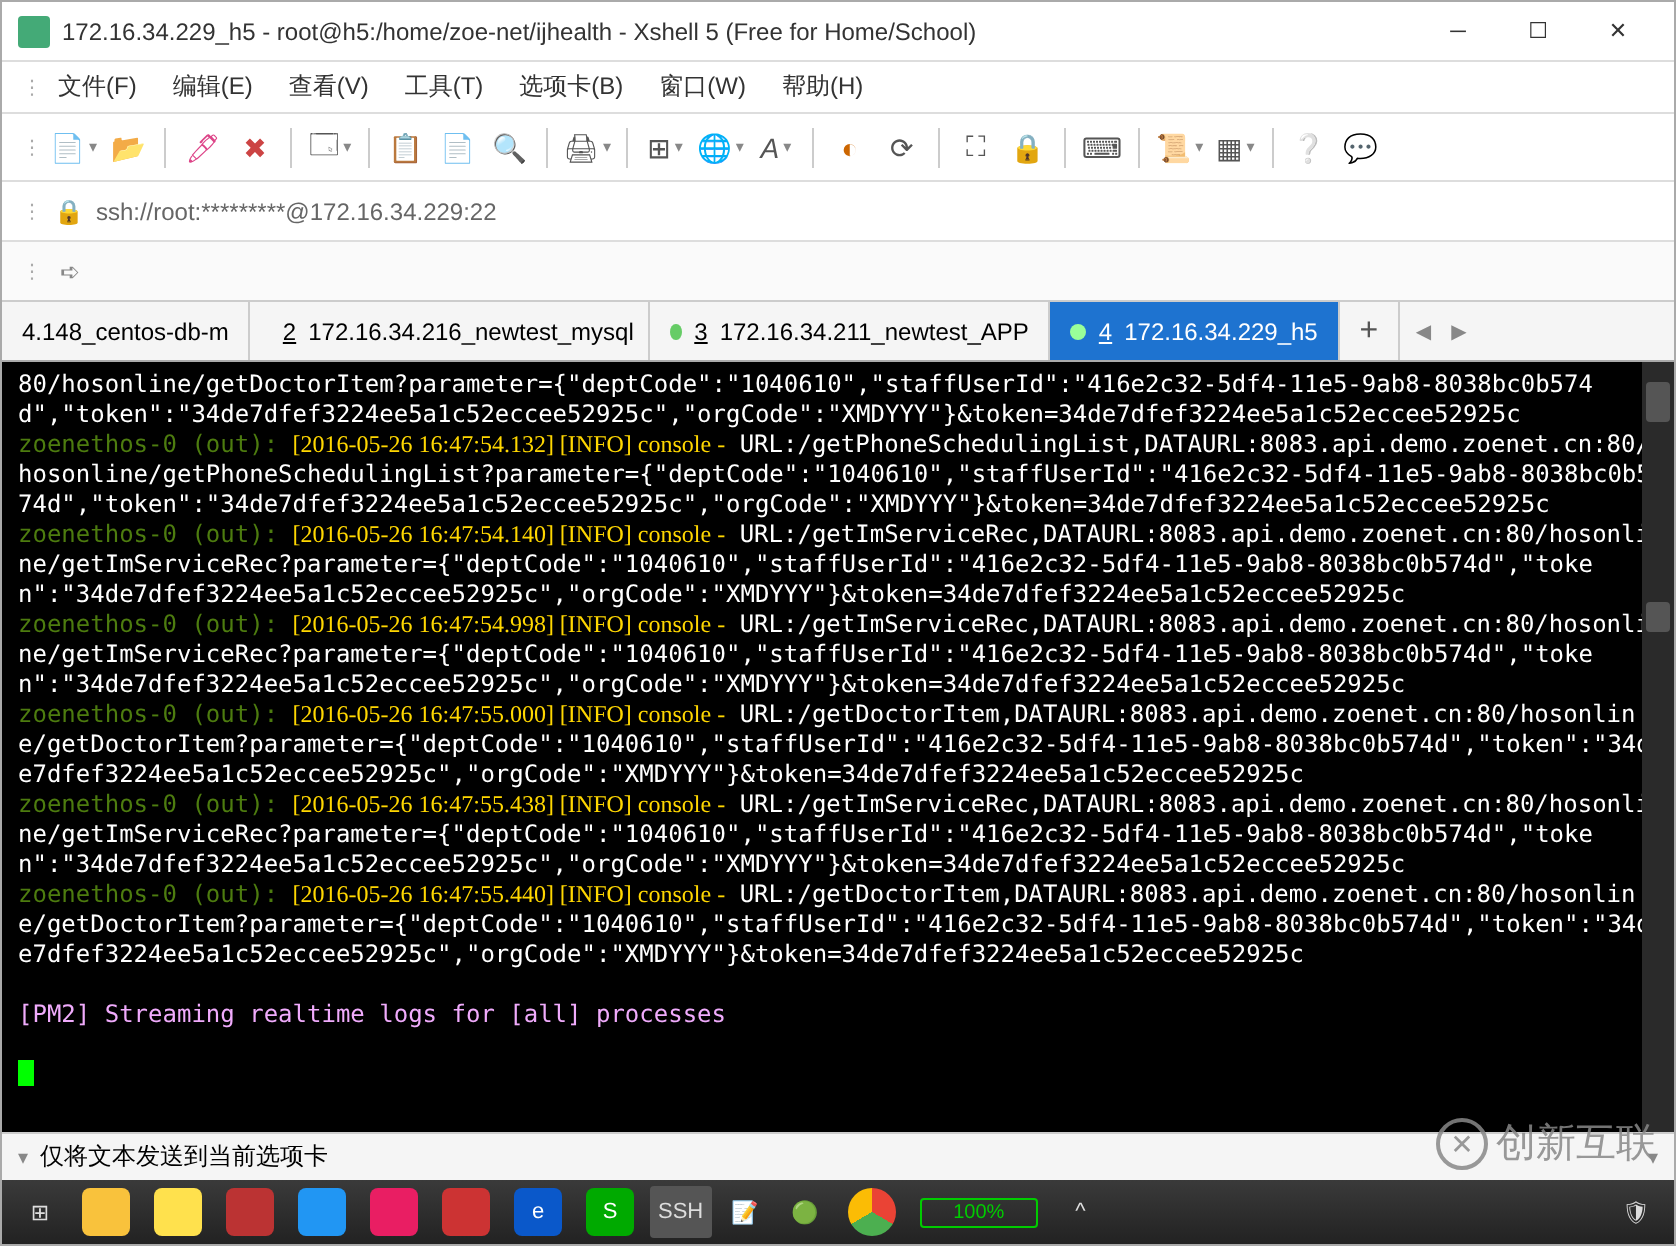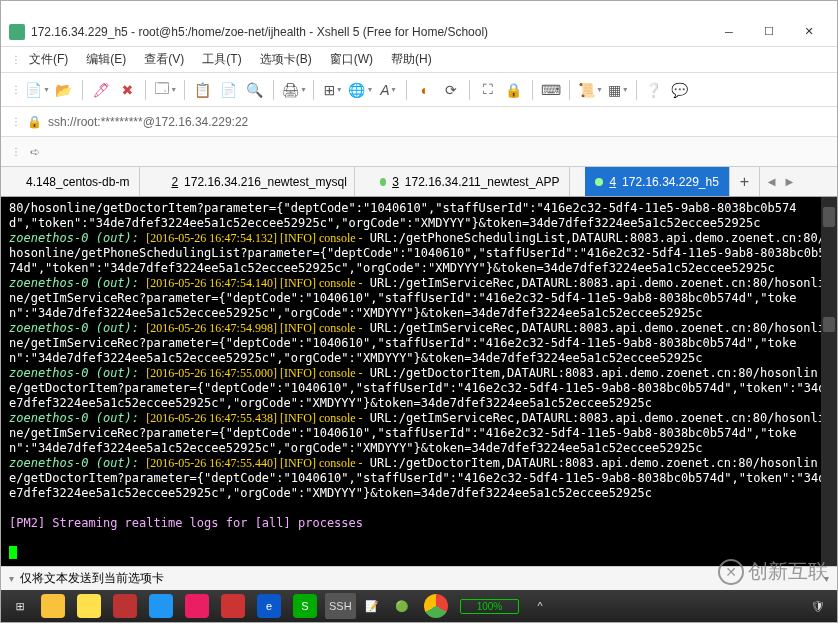--- a/index.html
+++ b/index.html
@@ -1,46 +1,46 @@
 <!DOCTYPE html>
 <html><head>
 <meta charset="utf-8">
 <style>
   * { margin: 0; padding: 0; box-sizing: border-box; }
   body { font-family: "Microsoft YaHei", "SimSun", sans-serif; font-size: 12px; background: #f0f0f0; width: 838px; height: 623px; overflow: hidden; }
   .window { width: 838px; height: 623px; background: #fff; border: 1px solid #aaa; display: flex; flex-direction: column; }
-  .titlebar { height: 30px; background: #fff; display: flex; align-items: center; padding: 0 8px; border-bottom: 1px solid #ddd; margin-top: 16px; }
+  .titlebar { height: 30px; background: #fff; display: flex; align-items: center; padding: 0 8px; border-bottom: 1px solid #ddd; }
   .titlebar .icon { width: 16px; height: 16px; background: #4a7; border-radius: 2px; margin-right: 6px; }
   .titlebar .title { flex: 1; font-size: 12px; color: #333; }
   .win-controls { display: flex; gap: 0; }
   .win-btn { width: 40px; height: 28px; display: flex; align-items: center; justify-content: center; font-size: 11px; color: #333; cursor: pointer; }
   .menubar { height: 26px; display: flex; align-items: center; padding: 0 10px; border-bottom: 1px solid #ddd; gap: 2px; }
   .menubar .grip { width: 8px; color: #aaa; font-size: 10px; }
   .menu-item { padding: 2px 8px; font-size: 12px; color: #333; cursor: pointer; }
   .toolbar { height: 34px; display: flex; align-items: center; padding: 0 10px; border-bottom: 1px solid #ddd; gap: 2px; }
   .toolbar .sep { width: 1px; height: 20px; background: #ccc; margin: 0 4px; }
   .tb-btn { min-width: 24px; height: 24px; display: flex; align-items: center; justify-content: center; font-size: 14px; color: #555; cursor: pointer; border-radius: 2px; padding: 0 2px; }
   .tb-btn .dd { font-size: 8px; margin-left: 2px; color: #888; }
   .addressbar { height: 30px; display: flex; align-items: center; padding: 0 10px; border-bottom: 1px solid #ddd; gap: 6px; }
   .addressbar .lock { color: #888; font-size: 12px; }
   .addressbar .addr { color: #666; font-size: 12px; }
   .infobar { height: 30px; display: flex; align-items: center; padding: 0 10px; border-bottom: 1px solid #ccc; gap: 6px; background: #fafafa; }
   .infobar .icon { width: 16px; height: 16px; display: flex; align-items: center; justify-content: center; color: #888; }
   .infobar .msg { color: #666; font-size: 12px; }
   .tabs { height: 30px; display: flex; align-items: stretch; border-bottom: 1px solid #aaa; background: #f5f5f5; }
-  .tab { display: flex; align-items: center; padding: 0 10px; border-right: 1px solid #ccc; font-size: 12px; gap: 6px; cursor: pointer; max-width: 200px; white-space: nowrap; overflow: hidden; margin-left: 15px; }
+  .tab { display: flex; align-items: center; padding: 0 10px; border-right: 1px solid #ccc; font-size: 12px; gap: 6px; cursor: pointer; max-width: 200px; white-space: nowrap; overflow: hidden; }
   .tab .dot { width: 8px; height: 8px; border-radius: 50%; background: #6c6; }
   .tab.active { background: #1e73d0; color: #fff; }
   .tab.active .dot { background: #9f9; }
   .tab-add { width: 30px; display: flex; align-items: center; justify-content: center; font-size: 16px; color: #555; cursor: pointer; border-right: 1px solid #ccc; }
   .tab-nav { display: flex; align-items: center; padding: 0 4px; gap: 2px; }
   .tab-nav span { padding: 2px 4px; color: #888; cursor: pointer; font-size: 10px; }
   .terminal { flex: 1; background: #000; color: #fff; font-family: Consolas, monospace; font-size: 12px; padding: 4px 8px; overflow: hidden; line-height: 15px; word-break: break-all; white-space: pre-wrap; position: relative; }
   .terminal .line { }
-  .g { color: #86efac; font-style: italic; }
+  .g { color: #4d7c0f; }
   .y { color: #ffd700; font-family: Liberation Serif, serif; }
   .c { color: #f0abfc; text-align: center; }
   .cursor { display: inline-block; width: 8px; height: 13px; background: #0f0; }
   .term-scroll { position: absolute; right: 0; top: 0; width: 16px; height: 100%; background: #2a2a2a; }
   .term-scroll .thumb { position: absolute; left: 2px; width: 12px; background: #555; border-radius: 2px; }
   .statusbar { height: 24px; display: flex; align-items: center; padding: 0 8px; border-top: 1px solid #ccc; gap: 6px; background: #f5f5f5; }
   .statusbar .dd { color: #888; font-size: 10px; }
   .taskbar { height: 32px; background: linear-gradient(#3a3a3a,#222); display: flex; align-items: center; padding: 0 6px; gap: 4px; }
   .task-item { height: 26px; min-width: 26px; display: flex; align-items: center; justify-content: center; color: #ddd; font-size: 11px; border-radius: 2px; padding: 0 4px; cursor: pointer; }
   .task-item.active { background: #555; }

